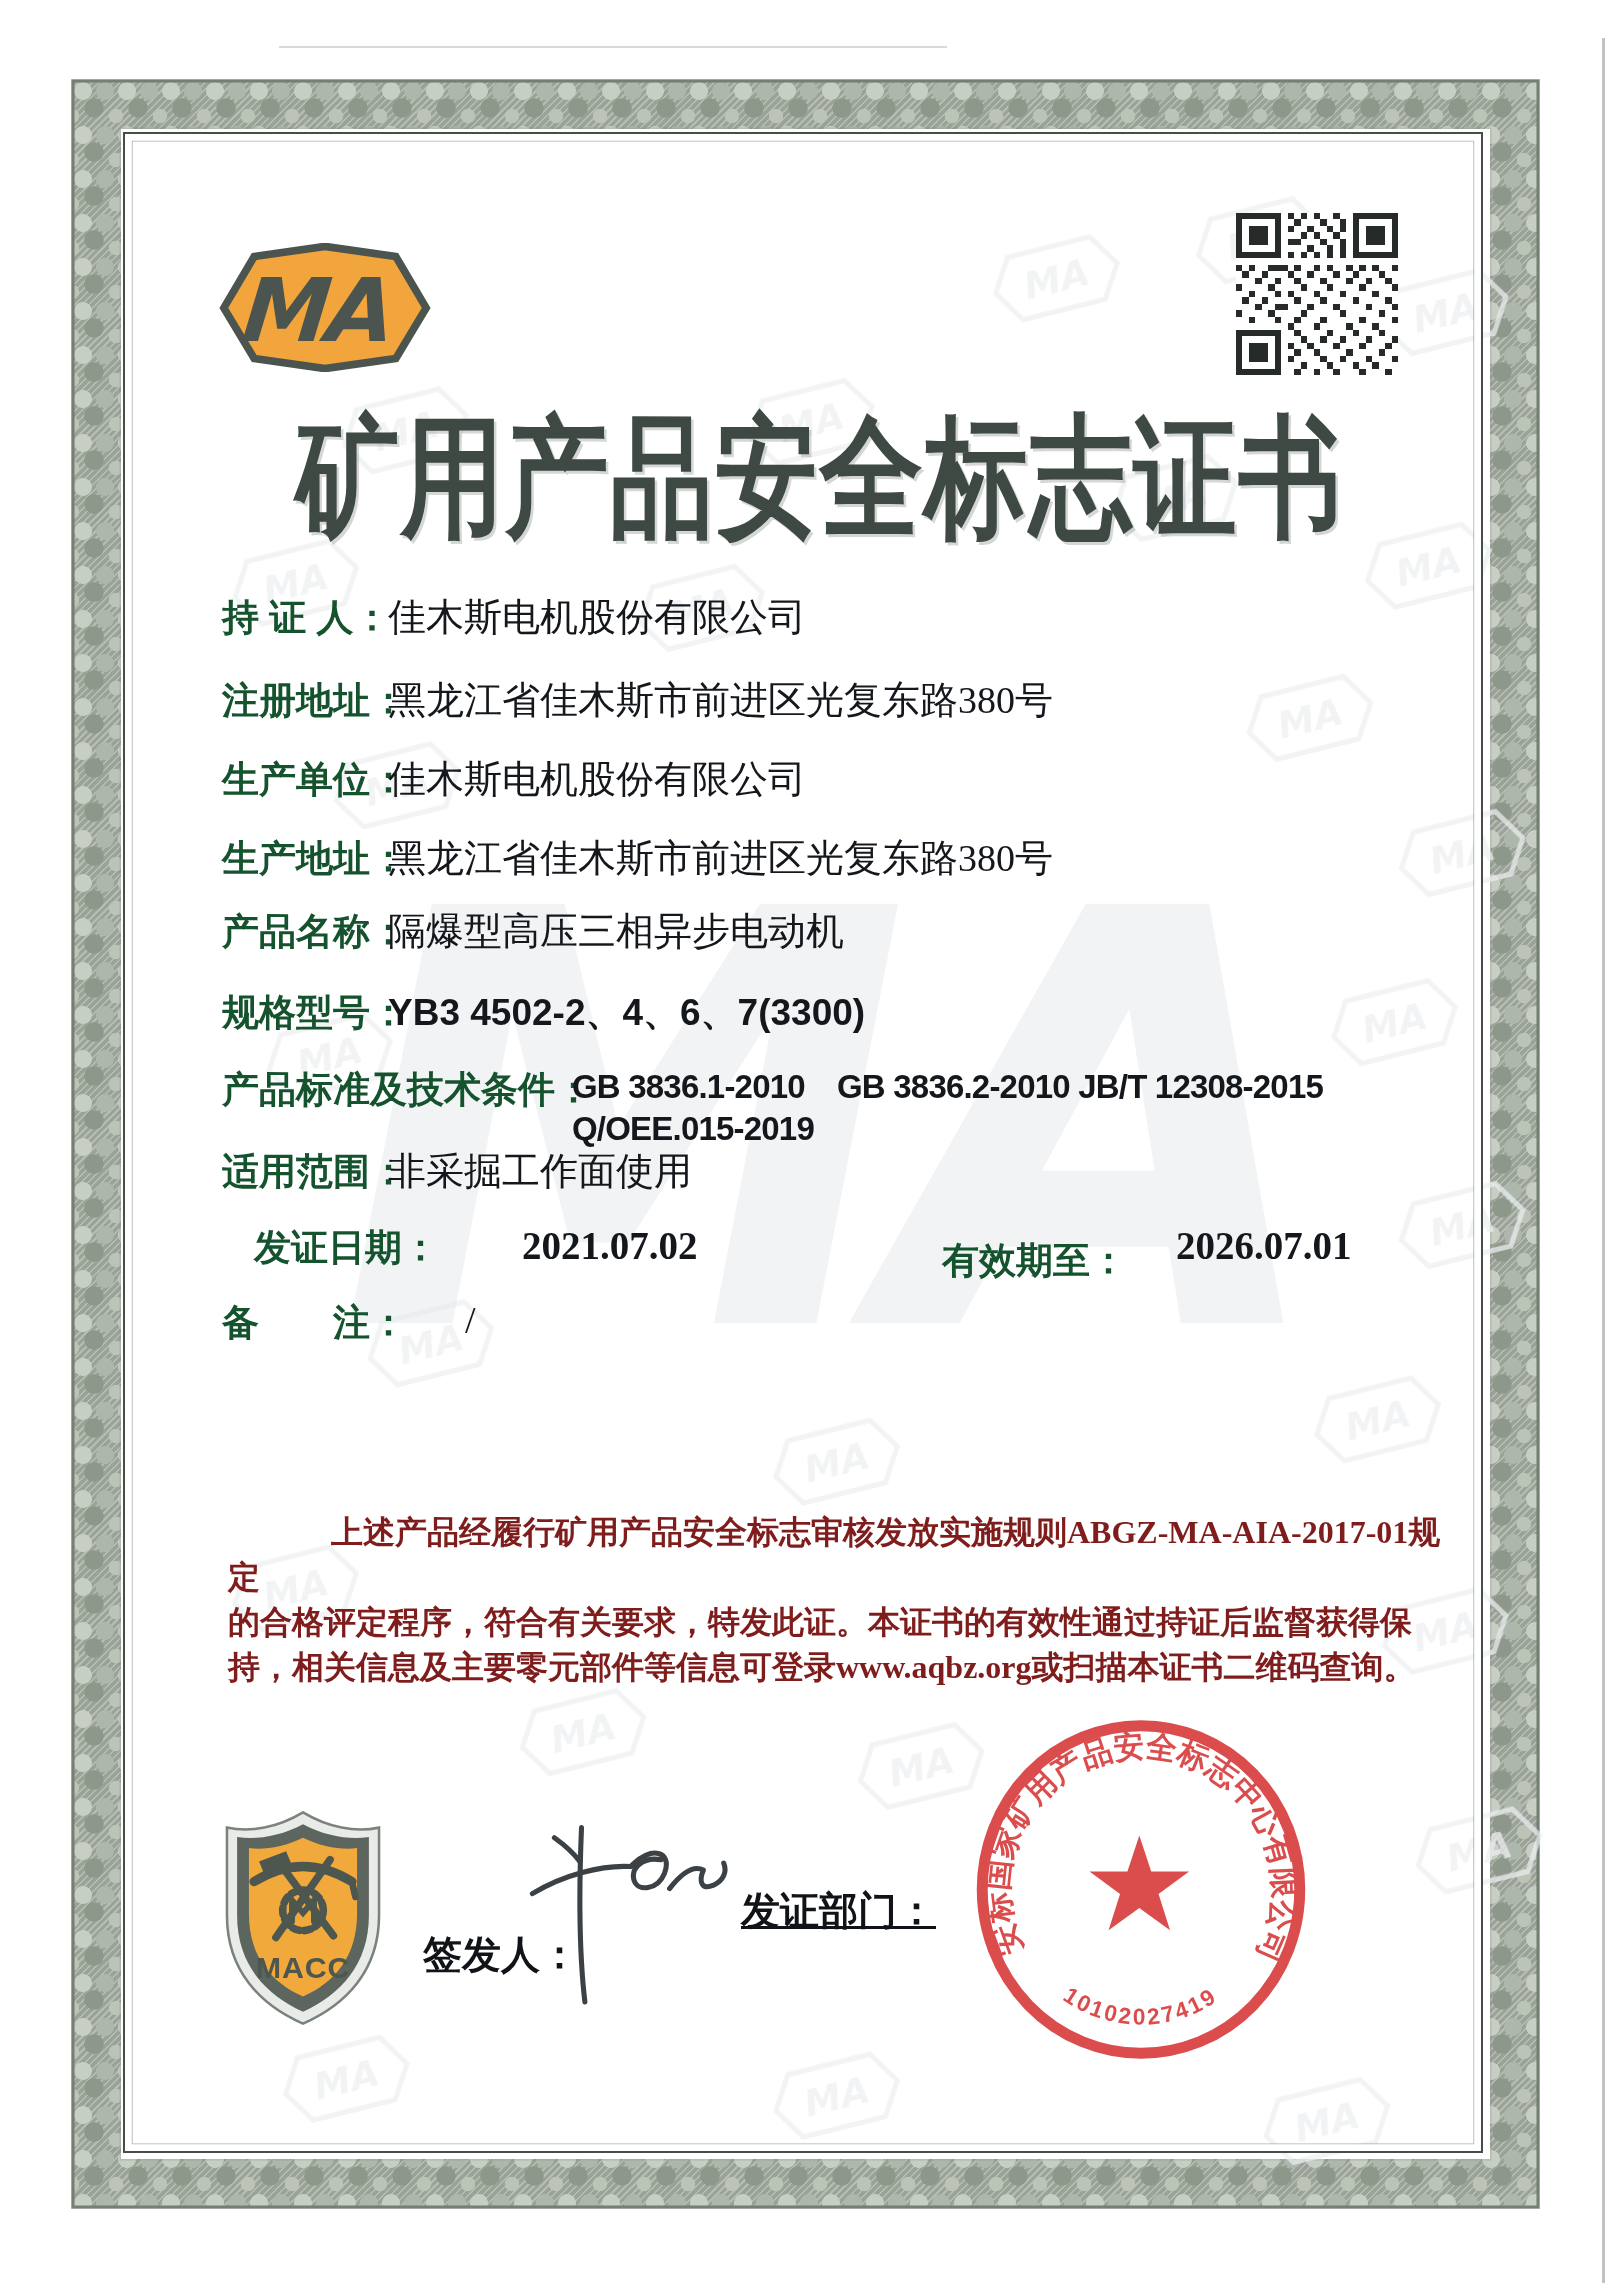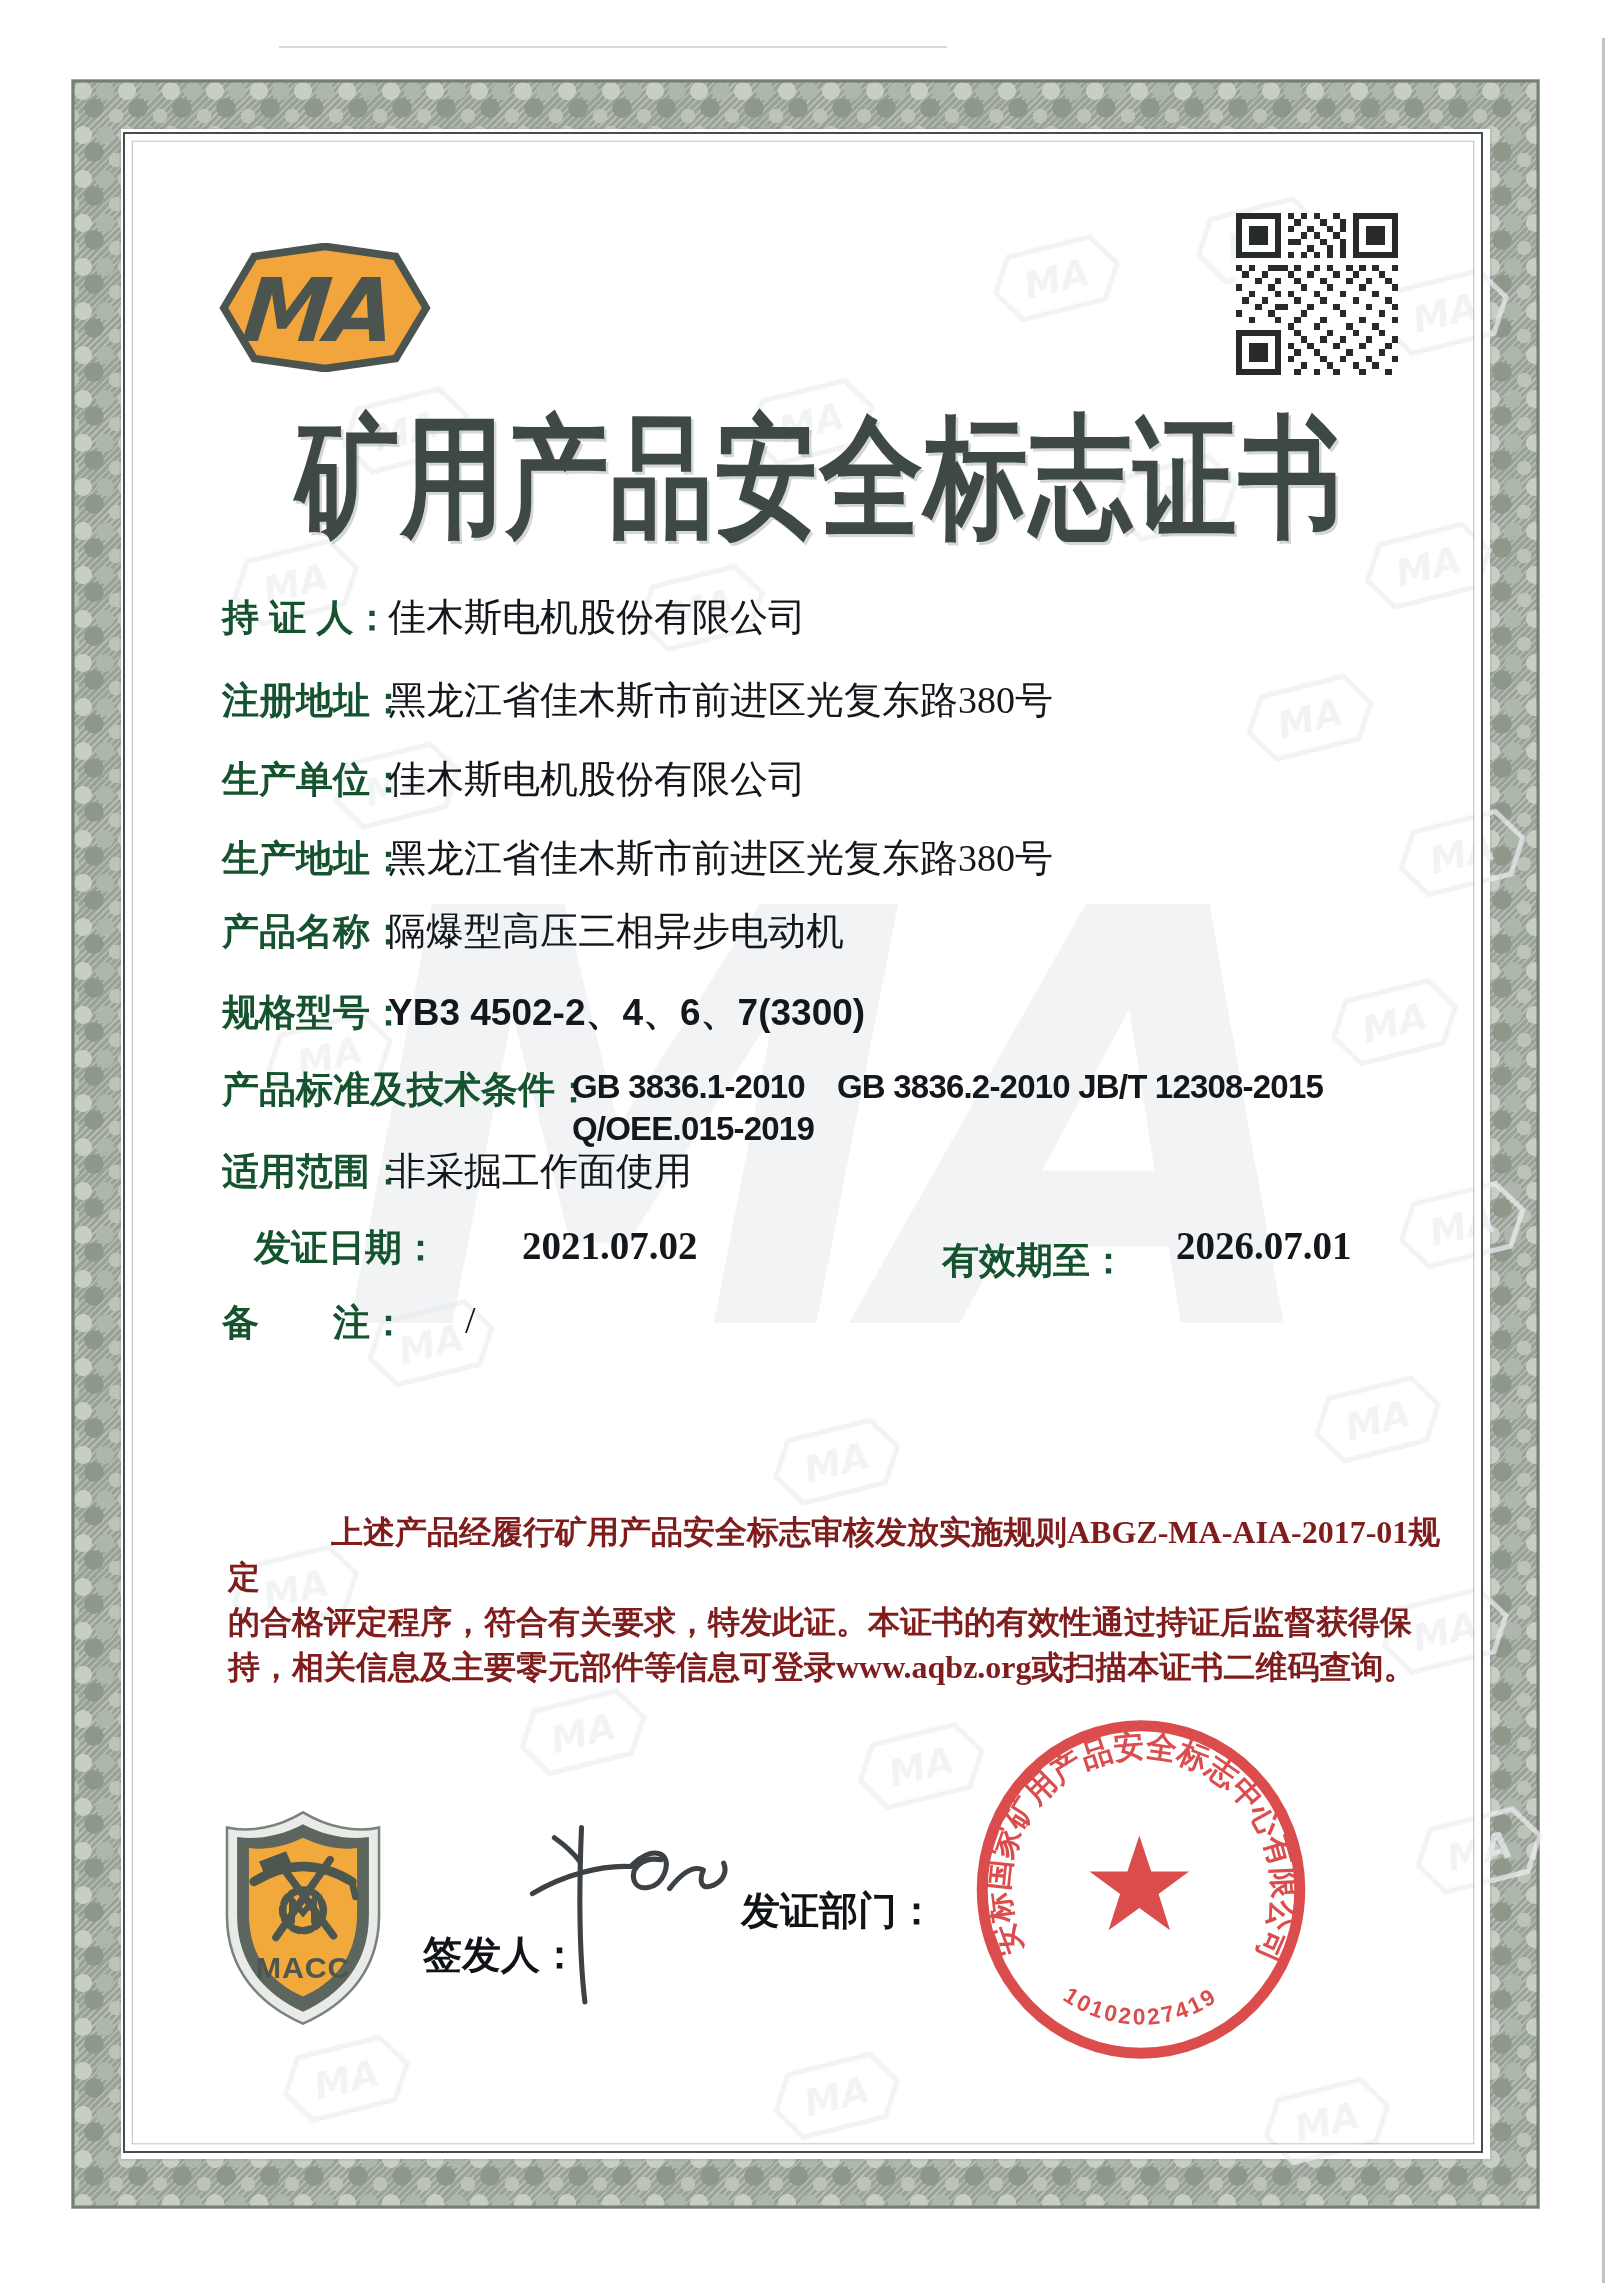--- a/index.html
+++ b/index.html
@@ -244,21 +244,21 @@
   <div class="signer-label z" style="position:absolute;margin-top:44px;">签发人：</div>
   <svg class="signature z" viewBox="0 0 300 300">
     <g stroke="#3c4146" stroke-width="6" fill="none" stroke-linecap="round" stroke-linejoin="round">
       <path d="M88 22 C86 70 84 160 92 228"></path>
       <path d="M30 100 C66 78 112 66 146 68"></path>
       <path d="M56 34 C70 44 80 54 86 62"></path>
       <path d="M146 68 C170 42 196 50 186 76 C178 96 154 98 150 84 C146 70 160 56 182 60"></path>
       <path d="M192 94 C206 76 220 66 232 72 C226 86 230 96 244 90 C256 84 260 74 256 64"></path>
     </g>
   </svg>
-  <div class="dept-label z" style="position:absolute;">发证部门：</div>
+  <div class="dept-label z" style="position:absolute;text-decoration:underline;">发证部门：</div>
 
   <svg class="stamp z" viewBox="0 0 440 450">
     <defs>
       <path id="stamp-name-arc" d="M80.1 293.3 A157 157 0 1 1 340.3 322.9" fill="none"></path>
       <path id="stamp-num-arc" d="M128.2 353.1 A160 160 0 0 0 311.8 353.1" fill="none"></path>
     </defs>
     <ellipse cx="220" cy="222" rx="188" ry="194" fill="none" stroke="#D94040" stroke-width="13"></ellipse>
     <polygon points="218,158 232.1,200.6 277,200.8 240.8,227.4 254.4,270.2 218,244 181.6,270.2 195.2,227.4 159,200.8 203.9,200.6" fill="#D94040"></polygon>
     <text font-family="Liberation Sans, sans-serif" font-weight="700" font-size="37" fill="#D94040">
       <textPath href="#stamp-name-arc" textLength="650" lengthAdjust="spacingAndGlyphs">安标国家矿用产品安全标志中心有限公司</textPath>

